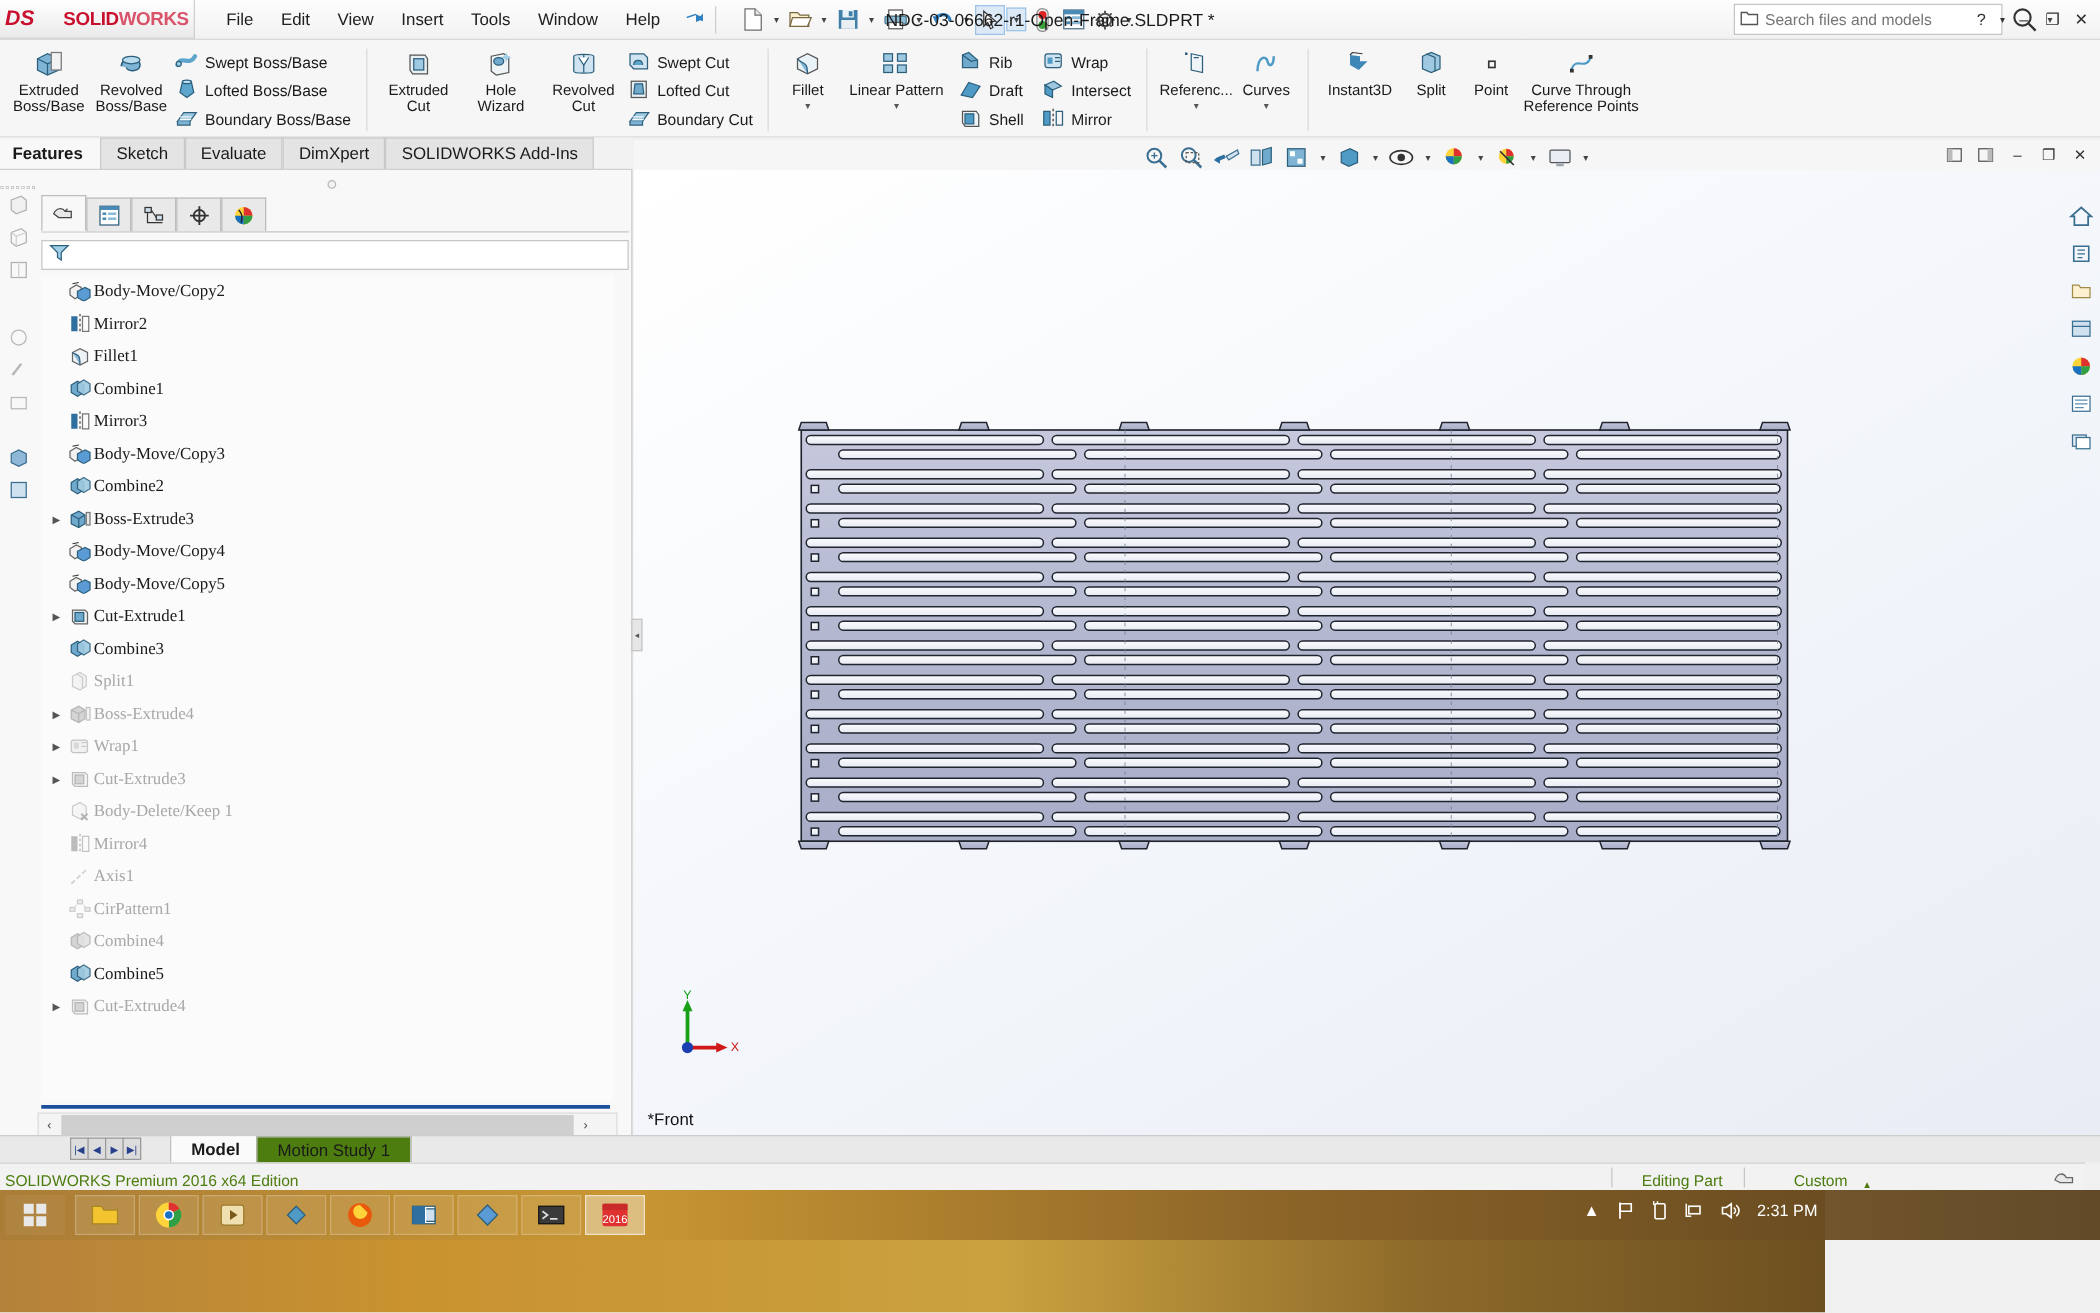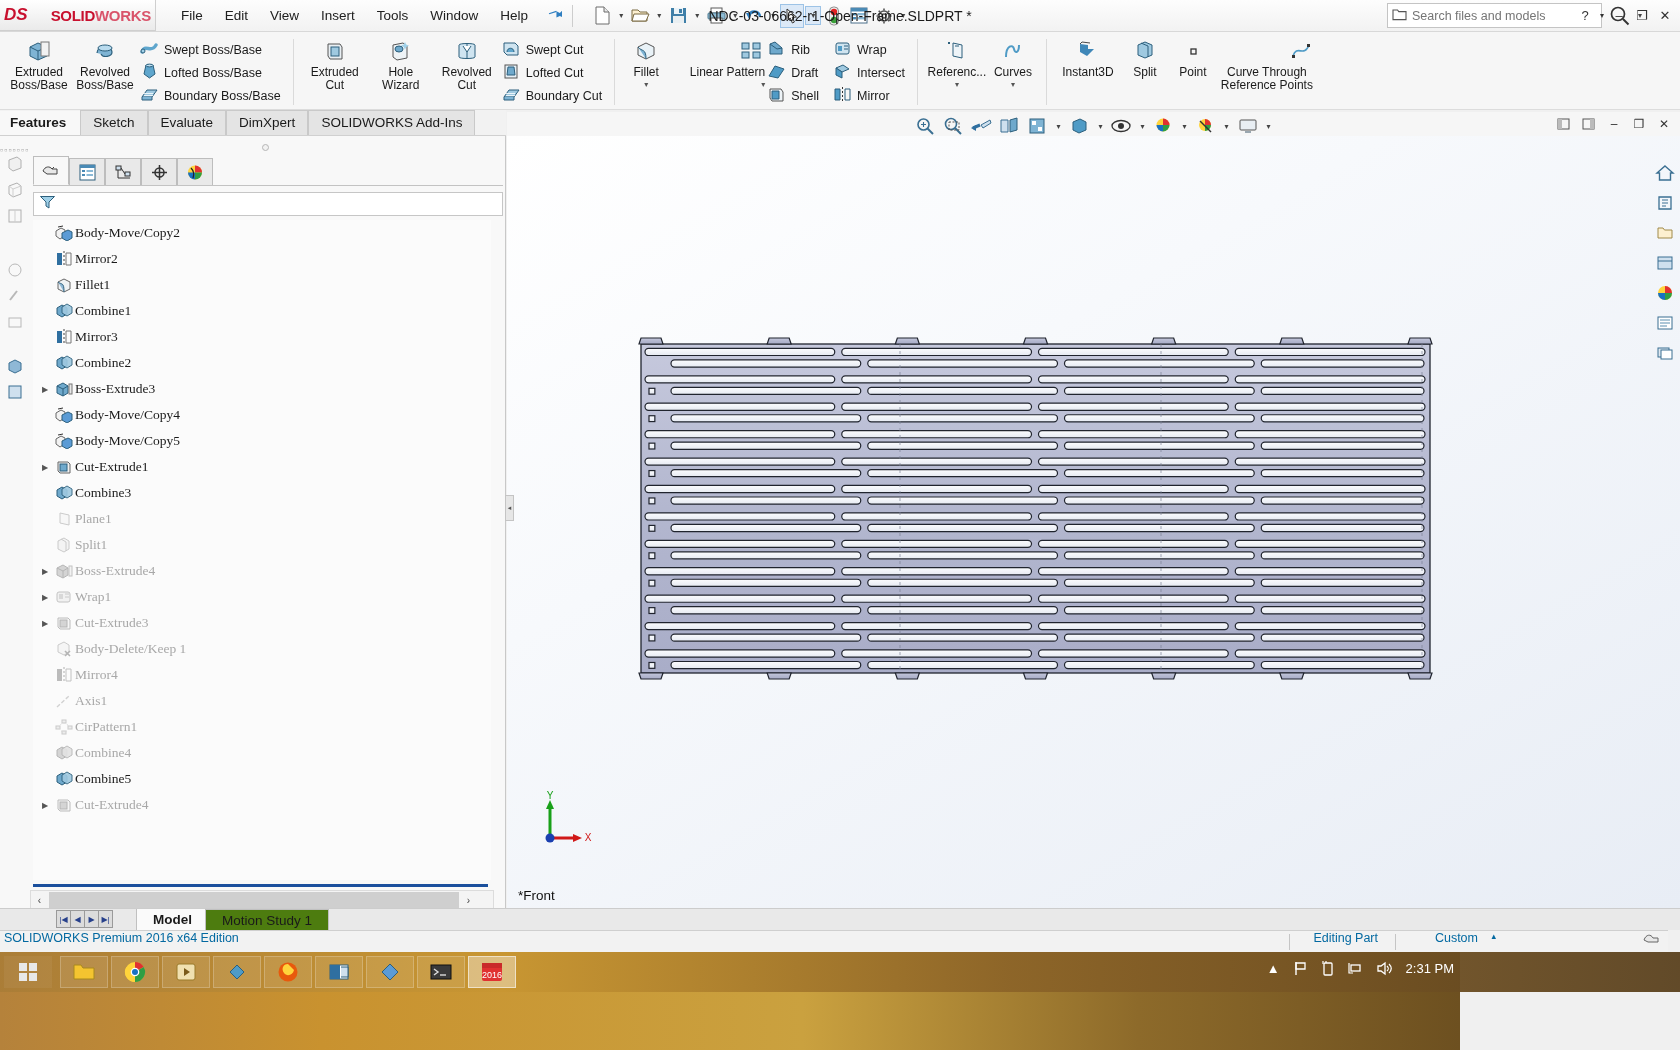--- a/index.html
+++ b/index.html
@@ -50,21 +50,21 @@
   .ribbon{
     position:absolute; left:0; top:32px; width:1680px; height:78px;
     background:#f6f6f6; border-bottom:1px solid #dcdcdc;
     display:flex; align-items:flex-start; padding-top:2px;
   }
   .rgroup{ display:flex; align-items:flex-start; height:76px; padding:0 6px; }
   .rsep{ width:1px; height:66px; background:#dadada; margin:4px 2px; align-self:center;}
   .big{ width:66px; display:flex; flex-direction:column; align-items:center; padding-top:4px; cursor:default;}
   .big .ic{ height:26px; display:flex;align-items:center;justify-content:center;}
   .big .lb{ font-size:12px; text-align:center; line-height:13px; margin-top:2px; color:#1a1a1a;}
-  .bigw2{ width:96px;align-items:flex-end;}
+  .bigw2{ width:96px;}
   .col-small{ display:flex; flex-direction:column; padding-top:5px; gap:1px;}
   .small{ display:flex; align-items:center; gap:5px; padding:1px 4px 1px 2px; cursor:default;}
   .small .lb{ font-size:12.5px; color:#1a1a1a; white-space:nowrap;}
   .dropcaret{ text-align:center; font-size:8px; color:#555; margin-top:1px;}
 
   
   .cmdtabs{ position:absolute; left:0; top:110px; width:506px; height:26px;
     background:#f2f2f2; display:flex; align-items:flex-end; }
   .ctab{ padding:4px 12px 21px 12px; font-size:13.5px; border:1px solid #c9c9c9; border-bottom:none;
      background:#e4e4e4; margin-right:0px; height:24px; line-height:16px; color:#1a1a1a;}
@@ -120,21 +120,21 @@
   .gfx-win{ position:absolute; right:6px; top:114px; display:flex; gap:5px; align-items:center;}
   .gfx-win div{ width:20px;height:20px; display:flex;align-items:center;justify-content:center; font-size:12px; color:#333;}
   .rsidebar{ position:absolute; right:0; top:160px; width:30px; display:flex; flex-direction:column; gap:4px; align-items:center;}
   .rsi{ width:26px;height:26px; display:flex;align-items:center;justify-content:center; }
   .triad{ position:absolute; left:538px; top:790px; width:60px;height:60px;}
   .viewlabel{ position:absolute; left:518px; top:888px; font-size:13.5px; color:#111;}
   .gfx-collapse{ position:absolute; left:505px; top:495px; width:9px; height:26px; background:#e6e6e6; border:1px solid #c4c4c4; display:flex;align-items:center;justify-content:center;font-size:7px;color:#555;}
 
   
   .statusbar{ position:absolute; left:0; top:930px; width:1668px; height:22px; background:#f2f2f2; border-top:1px solid #cfcfcf;
-     display:flex; align-items:flex-start; font-size:12.5px; color:#0369a1;}
+     display:flex; align-items:flex-end; font-size:12.5px; color:#4d7c0f;}
   .sb-left{ padding-left:4px;}
   .sb-edit{ position:absolute; right:290px; }
   .sb-vsep1{ position:absolute; right:272px; width:1px; height:16px; background:#c5c5c5; top:3px;}
   .sb-vsep2{ position:absolute; right:378px; width:1px; height:16px; background:#c5c5c5; top:3px;}
   .sb-custom{ position:absolute; right:190px;}
   .sb-caret{ position:absolute; right:172px; font-size:9px;}
   .sb-icon{ position:absolute; right:8px;}
 
   
   .taskbar{ position:absolute; left:0; top:952px; width:1460px; height:98px;
@@ -690,20 +690,31 @@
             <path d="M11 2 L16 2 L16 14 L11 14Z" fill="none" stroke="#777"></path>
             <path d="M9 0 L9 16" stroke="#444" stroke-dasharray="2,2"></path>
           </svg>
         </span>
         <span class="tlabel">Mirror3</span>
       </div>
       <div class="trow">
         <span class="tarrow"></span>
         <span class="ticon">
           <svg width="18" height="16" viewBox="0 0 18 16">
+            <path d="M1 6 L6 3 L10 5 L10 11 L5 14 L1 11Z" fill="#f2f2f2" stroke="#666"></path>
+            <path d="M7 8 L13 5 L17 7 L17 13 L12 16 L7 13Z" fill="#5b9bd5" stroke="#2c5f7c"></path>
+            <path d="M3 2 L8 1" stroke="#333" stroke-width="1"></path>
+          </svg>
+        </span>
+        <span class="tlabel">Body-Move/Copy3</span>
+      </div>
+      <div class="trow">
+        <span class="tarrow"></span>
+        <span class="ticon">
+          <svg width="18" height="16" viewBox="0 0 18 16">
             <path d="M2 5 L7 2 L12 5 L12 11 L7 14 L2 11Z" fill="#6fa9cc" stroke="#2c5f7c"></path>
             <path d="M7 4 L12 1 L17 4 L17 10 L12 13 L7 10Z" fill="#9fc9e0" stroke="#2c5f7c" opacity=".9"></path>
           </svg>
         </span>
         <span class="tlabel">Combine2</span>
       </div>
       <div class="trow">
         <span class="tarrow">▶</span>
         <span class="ticon">
           <svg width="18" height="16" viewBox="0 0 18 16">
@@ -748,29 +759,20 @@
       </div>
       <div class="trow">
         <span class="tarrow"></span>
         <span class="ticon">
           <svg width="18" height="16" viewBox="0 0 18 16">
             <path d="M2 5 L7 2 L12 5 L12 11 L7 14 L2 11Z" fill="#6fa9cc" stroke="#2c5f7c"></path>
             <path d="M7 4 L12 1 L17 4 L17 10 L12 13 L7 10Z" fill="#9fc9e0" stroke="#2c5f7c" opacity=".9"></path>
           </svg>
         </span>
         <span class="tlabel">Combine3</span>
-      </div>
-      <div class="trow sup">
-        <span class="tarrow"></span>
-        <span class="ticon">
-          <svg width="18" height="16" viewBox="0 0 18 16">
-            <path d="M5 2 L14 4 L14 14 L5 12Z" fill="#f3f3f3" stroke="#888"></path>
-          </svg>
-        </span>
-        <span class="tlabel">Plane1</span>
       </div>
       <div class="trow sup">
         <span class="tarrow"></span>
         <span class="ticon">
           <svg width="18" height="16" viewBox="0 0 18 16">
             <path d="M3 4 L9 1 L14 4 L14 12 L9 15 L3 12Z" fill="#e9e9e9" stroke="#888"></path>
             <path d="M6 2 L11 5 L11 14" fill="none" stroke="#888"></path>
           </svg>
         </span>
         <span class="tlabel">Split1</span>

